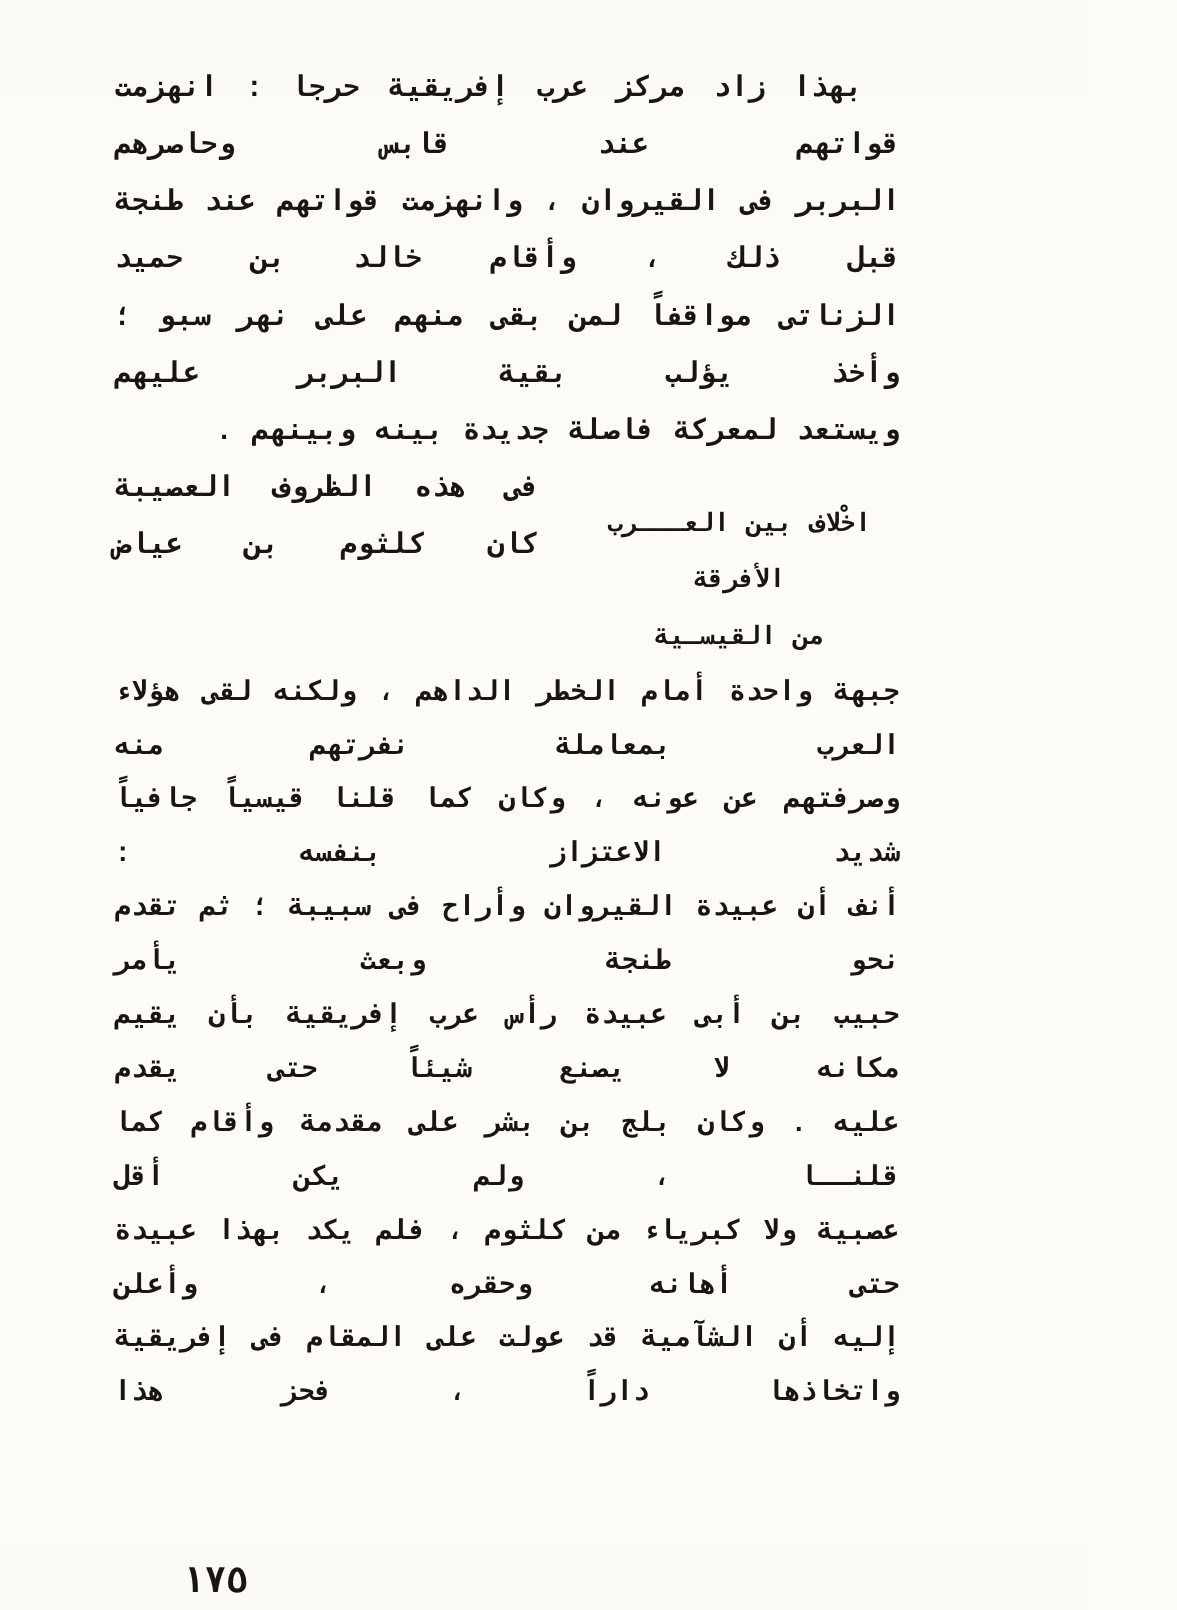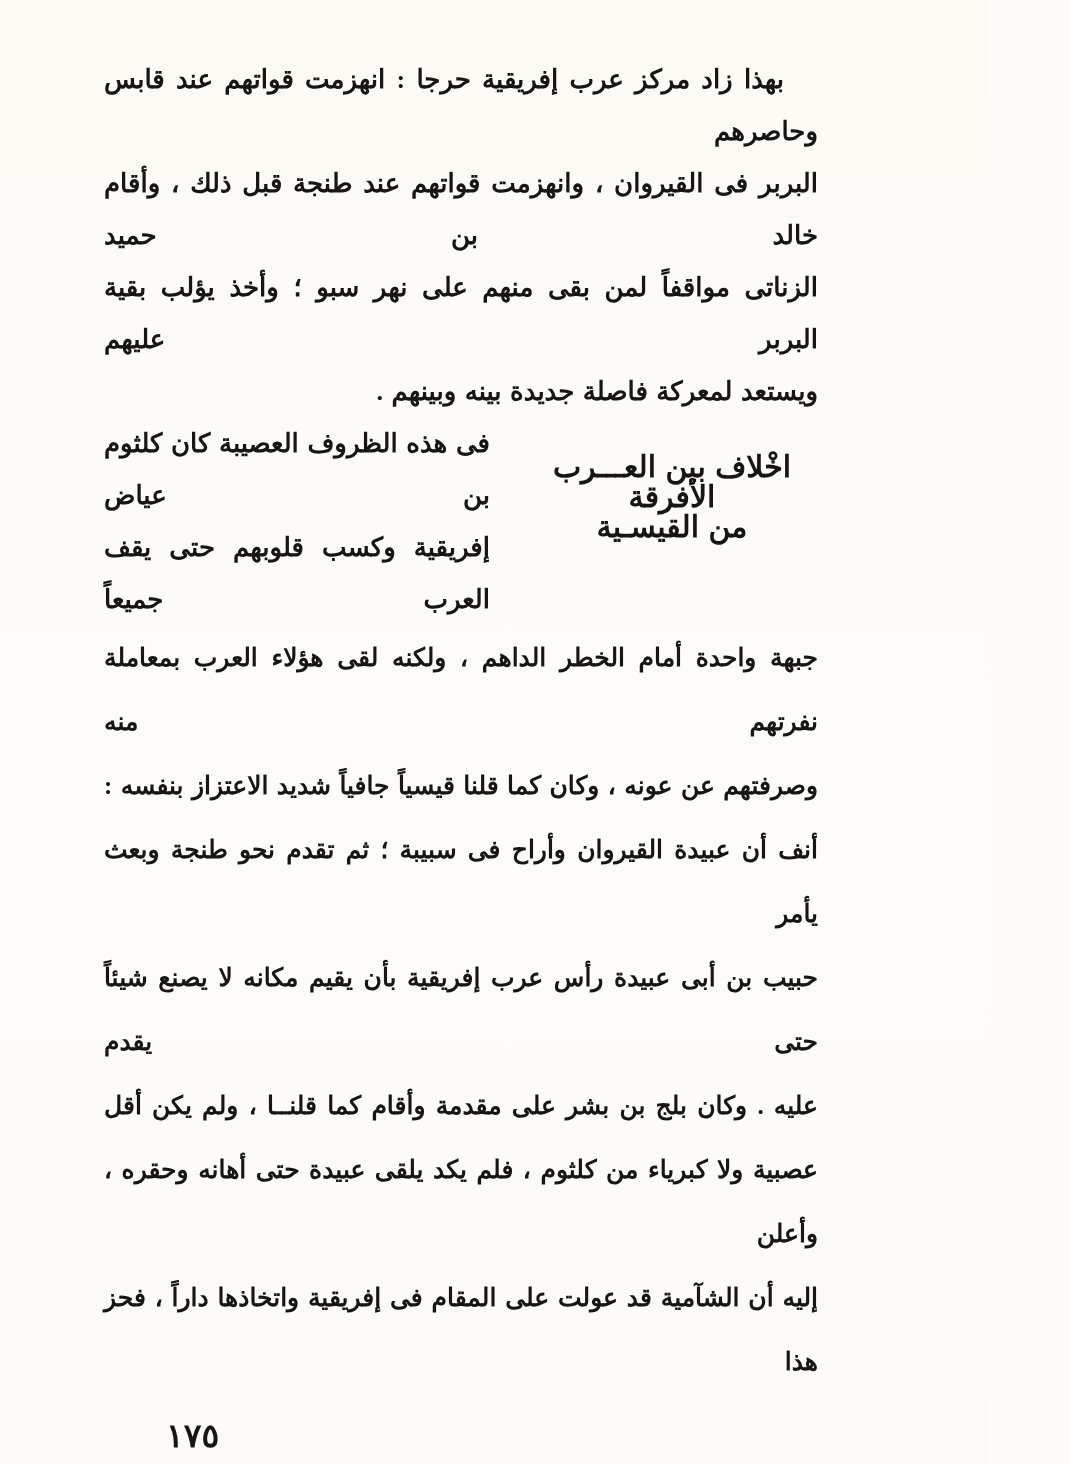--- a/index.html
+++ b/index.html
@@ -1,39 +1,39 @@
 <!DOCTYPE html>
 <html lang="ar"><head>
 <meta charset="utf-8">
 <style>
   html,body{margin:0;padding:0;background:#fcfbf7;}
   .page{
     position:relative;
     width:990px;height:1464px;
     background:linear-gradient(180deg,#fbfaf5 0%,#fdfcf9 60%,#fbfaf6 100%);
     direction:rtl;
-    font-family:Liberation Serif, serif;
+    font-family:Liberation Mono, monospace;
     font-weight:700;
     color:#181512;
     overflow:hidden;
   }
   .content{position:absolute;top:54px;right:172px;left:104px;}
   .line{
-    font-size:25px;line-height:64px;
+    font-size:25px;line-height:49px;
     text-align:justify;text-align-last:justify;
     word-spacing:2px;
     white-space:normal;
   }
   .p1 .line,.p2 .line{font-size:26px;line-height:52px;}
   .p1 .line:first-child{text-indent:34px;}
   .p1 .line:last-child{text-align-last:right;}
   .row2{display:flex;gap:36px;align-items:flex-start;}
   .note{flex:0 0 292px;padding-top:34px;}
   .note .line{
-    font-size:30px;line-height:30px;
+    font-size:23px;line-height:51px;
     text-align:center;text-align-last:center;
   }
   .p2{flex:1 1 auto;min-width:0;}
   .page-number{
     position:absolute;left:166px;top:1416px;
     font-size:33px;letter-spacing:2px;
   }
 </style>
 </head>
 <body>
@@ -48,30 +48,29 @@
         <div class="line">ويستعد لمعركة فاصلة جديدة بينه وبينهم .</div>
       </div>
 
     <div class="row2">
       <div class="note">
           <div class="line">اخْلاف بين العـــرب الأفرقة</div>
           <div class="line">من القيسـية</div>
         </div>
       <div class="p2">
           <div class="line">فى هذه الظروف العصيبة كان كلثوم بن عياض</div>
-          <div class="line">إفريقية وكسب قلوبهم حتى يقف العرب جميعاً</div>
         </div>
     </div>
 
     <div class="cont">
         <div class="line">جبهة واحدة أمام الخطر الداهم ، ولكنه لقى هؤلاء العرب بمعاملة نفرتهم منه</div>
         <div class="line">وصرفتهم عن عونه ، وكان كما قلنا قيسياً جافياً شديد الاعتزاز بنفسه :</div>
         <div class="line">أنف أن عبيدة القيروان وأراح فى سبيبة ؛ ثم تقدم نحو طنجة وبعث يأمر</div>
         <div class="line">حبيب بن أبى عبيدة رأس عرب إفريقية بأن يقيم مكانه لا يصنع شيئاً حتى يقدم</div>
         <div class="line">عليه . وكان بلج بن بشر على مقدمة وأقام كما قلنــا ، ولم يكن أقل</div>
-        <div class="line">عصبية ولا كبرياء من كلثوم ، فلم يكد يلقى عبيدة حتى أهانه وحقره ، وأعلن</div>
+        <div class="line">عصبية ولا كبرياء من كلثوم ، فلم يكد بهذا عبيدة حتى أهانه وحقره ، وأعلن</div>
         <div class="line">إليه أن الشآمية قد عولت على المقام فى إفريقية واتخاذها داراً ، فحز هذا</div>
       </div>
 
   </div>
 
   <div class="page-number">١٧٥</div>
 </div>
 
 </body></html>

